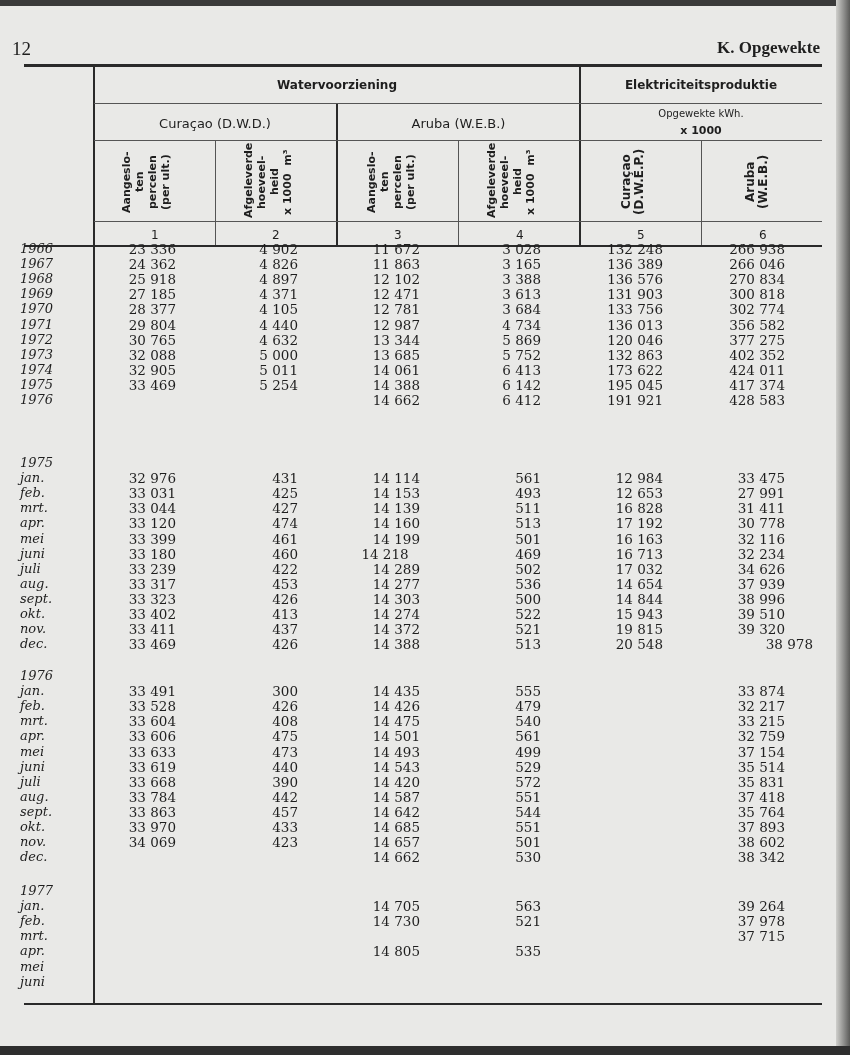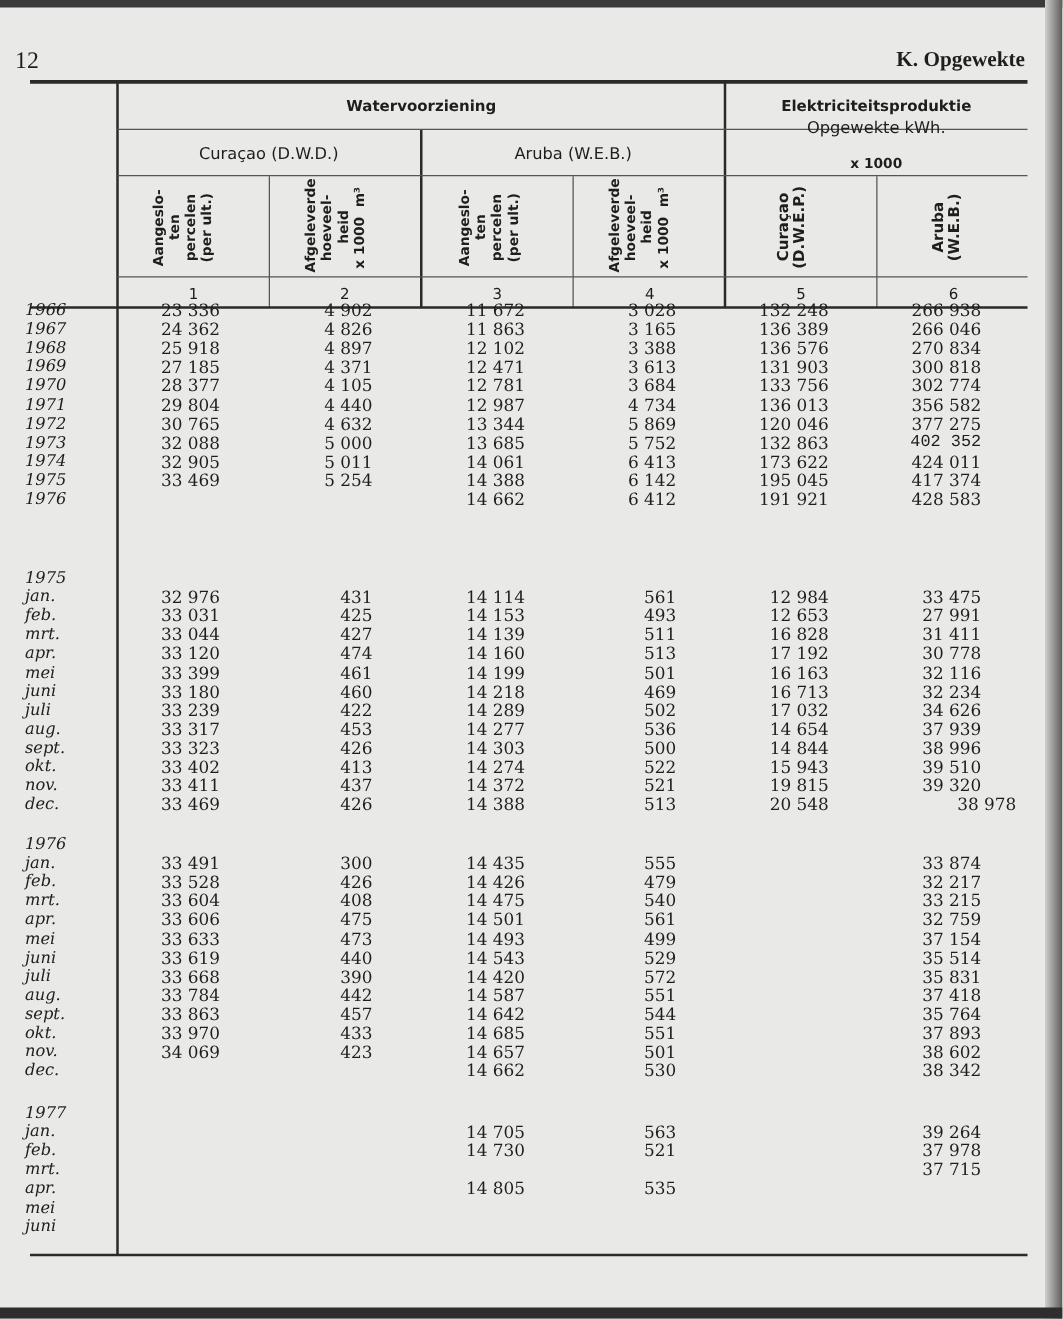--- a/index.html
+++ b/index.html
@@ -50,21 +50,21 @@
 <div class="vline thin" style="left:458px;top:141px;width:1px;height:105px;"></div>
 <div class="vline thin" style="left:701px;top:141px;width:1px;height:105px;"></div>
 <div class="hline thin" style="left:94px;top:221px;width:728px;height:1px;"></div>
 <div class="hline" style="left:24px;top:245px;width:798px;height:2px;"></div>
 <div class="hline" style="left:24px;top:1003px;width:798px;height:2px;"></div>
 
 <div class="hdr" style="left:94px;top:78px;width:486px;font-weight:bold;">Watervoorziening</div>
 <div class="hdr" style="left:580px;top:78px;width:242px;font-weight:bold;">Elektriciteitsproduktie</div>
 <div class="hdr" style="left:94px;top:116px;width:242px;font-size:13px;">Curaçao (D.W.D.)</div>
 <div class="hdr" style="left:337px;top:116px;width:243px;font-size:13px;">Aruba (W.E.B.)</div>
-<div class="hdr" style="left:580px;top:95px;width:242px;font-size:13px;">Opgewekte kWh.</div>
+<div class="hdr" style="left:580px;top:108px;width:242px;font-size:10px;">Opgewekte kWh.</div>
 <div class="hdr" style="left:580px;top:124px;width:242px;font-size:11px;font-weight:bold;">x 1000</div>
 
 <div class="vtext" style="left:120px;top:146px;height:72px;width:68px;">Aangeslo-
 ten
 percelen
 (per ult.)</div>
 <div class="vtext" style="left:242px;top:146px;height:72px;width:68px;">Afgeleverde
 hoeveel-
 heid
 x 1000  m³</div>
@@ -137,21 +137,21 @@
     <div class="num" style="top: 331.6px; left: 350px;">13 344</div>
     <div class="num" style="top: 331.6px; left: 471px;">5 869</div>
     <div class="num" style="top: 331.6px; left: 593px;">120 046</div>
     <div class="num" style="top: 331.6px; left: 715px;">377 275</div>
     <div class="rowlabel" style="top: 346.7px;">1973</div>
     <div class="num" style="top: 346.7px; left: 106px;">32 088</div>
     <div class="num" style="top: 346.7px; left: 228px;">5 000</div>
     <div class="num" style="top: 346.7px; left: 350px;">13 685</div>
     <div class="num" style="top: 346.7px; left: 471px;">5 752</div>
     <div class="num" style="top: 346.7px; left: 593px;">132 863</div>
-    <div class="num" style="top: 346.7px; left: 715px; font-family: Liberation Mono, monospace;">402 352</div>
+    <div class="num" style="top: 346.7px; left: 715px;">402 352</div>
     <div class="rowlabel" style="top: 361.8px;">1974</div>
     <div class="num" style="top: 361.8px; left: 106px;">32 905</div>
     <div class="num" style="top: 361.8px; left: 228px;">5 011</div>
     <div class="num" style="top: 361.8px; left: 350px;">14 061</div>
     <div class="num" style="top: 361.8px; left: 471px;">6 413</div>
     <div class="num" style="top: 361.8px; left: 593px;">173 622</div>
     <div class="num" style="top: 361.8px; left: 715px;">424 011</div>
     <div class="rowlabel" style="top: 376.9px;">1975</div>
     <div class="num" style="top: 376.9px; left: 106px;">33 469</div>
     <div class="num" style="top: 376.9px; left: 228px;">5 254</div>
@@ -198,21 +198,21 @@
     <div class="rowlabel" style="top: 530.5px;">mei</div>
     <div class="num" style="top: 530.5px; left: 106px;">33 399</div>
     <div class="num" style="top: 530.5px; left: 228px;">461</div>
     <div class="num" style="top: 530.5px; left: 350px;">14 199</div>
     <div class="num" style="top: 530.5px; left: 471px;">501</div>
     <div class="num" style="top: 530.5px; left: 593px;">16 163</div>
     <div class="num" style="top: 530.5px; left: 715px;">32 116</div>
     <div class="rowlabel" style="top: 545.6px;">juni</div>
     <div class="num" style="top: 545.6px; left: 106px;">33 180</div>
     <div class="num" style="top: 545.6px; left: 228px;">460</div>
-    <div class="num" style="top: 545.6px; left: 350px;">14 218</div>
+    <div class="num" style="top: 545.6px; left: 350px; text-align: center;">14 218</div>
     <div class="num" style="top: 545.6px; left: 471px;">469</div>
     <div class="num" style="top: 545.6px; left: 593px;">16 713</div>
     <div class="num" style="top: 545.6px; left: 715px;">32 234</div>
     <div class="rowlabel" style="top: 560.7px;">juli</div>
     <div class="num" style="top: 560.7px; left: 106px;">33 239</div>
     <div class="num" style="top: 560.7px; left: 228px;">422</div>
     <div class="num" style="top: 560.7px; left: 350px;">14 289</div>
     <div class="num" style="top: 560.7px; left: 471px;">502</div>
     <div class="num" style="top: 560.7px; left: 593px;">17 032</div>
     <div class="num" style="top: 560.7px; left: 715px;">34 626</div>

